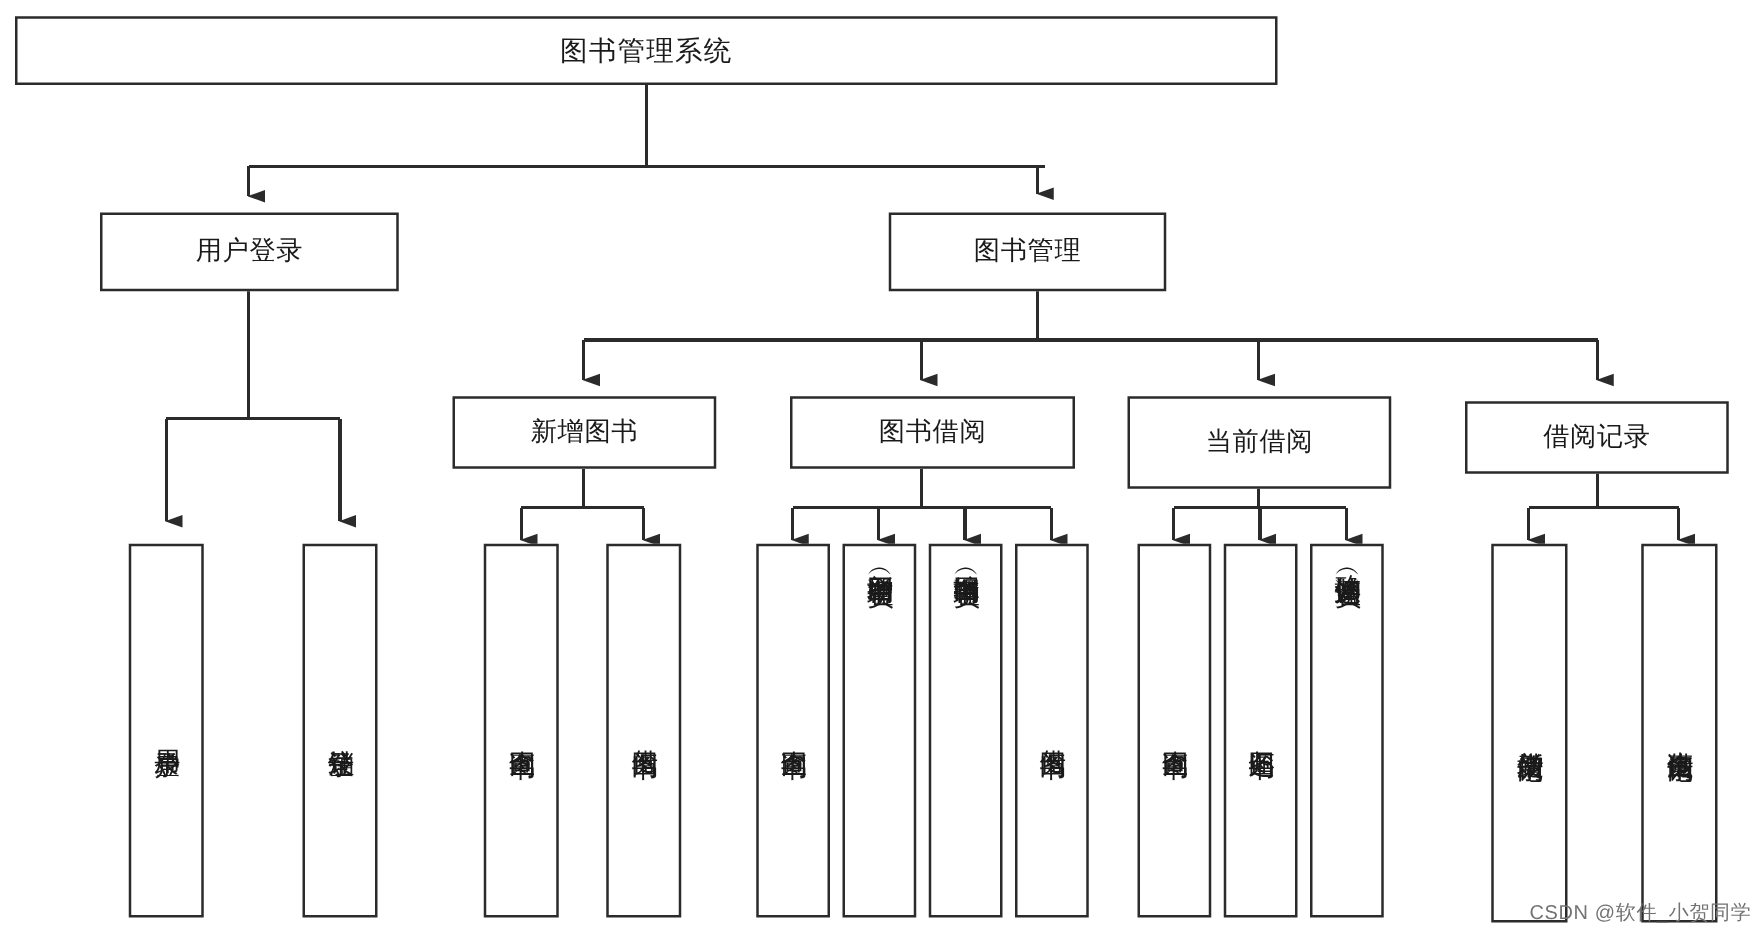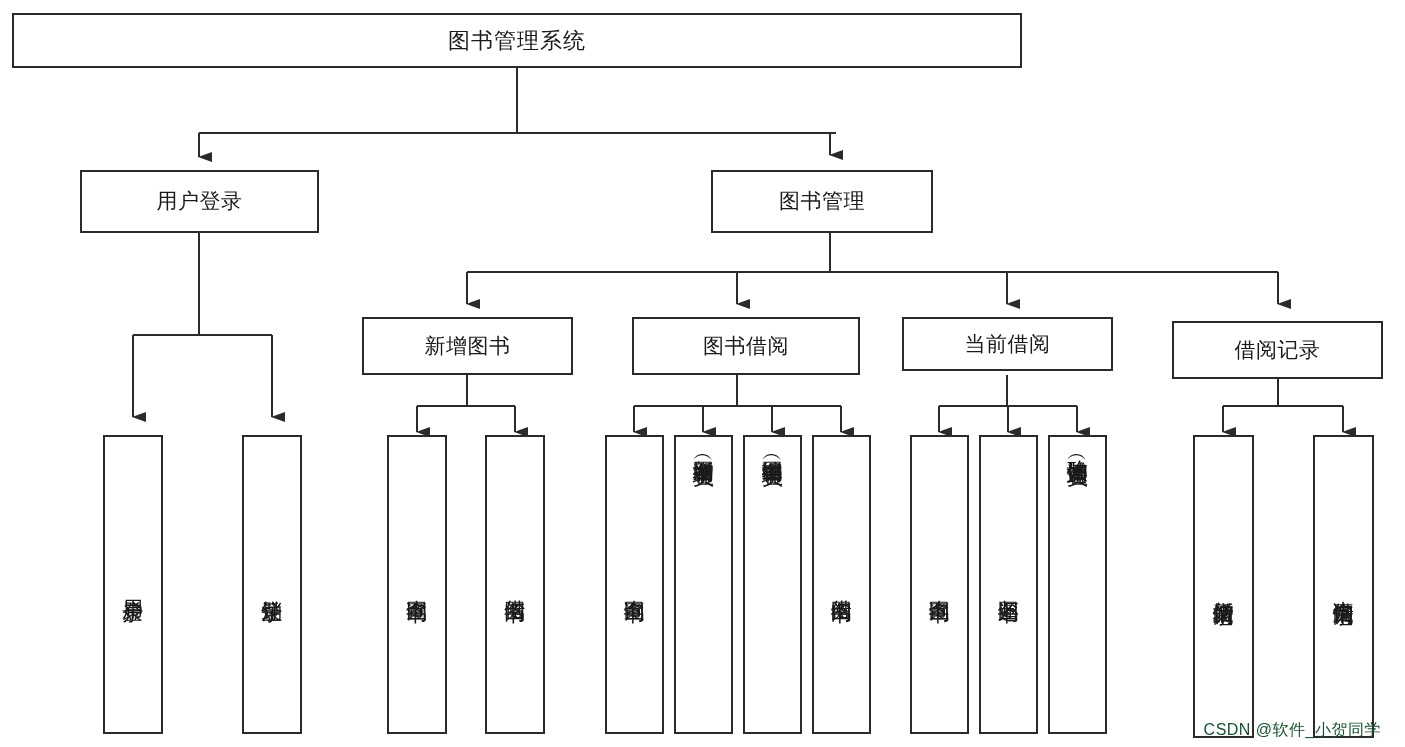--- a/index.html
+++ b/index.html
@@ -13,22 +13,22 @@
   .node-box.root{border-width:2.6px;}
   .label-h{font-size:21px;line-height:1.15;white-space:nowrap;letter-spacing:.5px;}
   .label-root{font-size:22px;letter-spacing:1px;}
   .leaf-box{position:absolute;box-sizing:border-box;background:#ffffff;
             border:2.4px solid #2b2b2b;overflow:hidden;
             display:flex;align-items:center;justify-content:center;}
   .label-v{writing-mode:vertical-rl;text-orientation:upright;
            font-size:21px;line-height:1.32;color:#1a1a1a;letter-spacing:1px;
            text-align:center;white-space:nowrap;}
   .leaf-top .label-v{align-self:flex-start;margin-top:6px;}
-  .watermark{position:absolute;right:24px;bottom:6px;font-size:16px;
-             color:#14532d;letter-spacing:.5px;white-space:nowrap;}
+  .watermark{position:absolute;right:4px;bottom:6px;font-size:16px;
+             color:#737373;letter-spacing:.5px;white-space:nowrap;}
 </style>
 </head>
 <body>
 
 <div id="diagram-root">
 
   <svg class="layer" viewBox="0 0 1405 747" xmlns="http://www.w3.org/2000/svg">
     <defs>
       <marker id="arw" viewBox="0 0 12 14" refX="6" refY="13" markerWidth="12" markerHeight="14" orient="auto-start-reverse" markerUnits="userSpaceOnUse">
         <path d="M1 0 L11 0 L6 14 Z" fill="#2b2b2b"></path>
@@ -89,21 +89,21 @@
   <div class="node-box" style="left:711px;top:170px;width:222px;height:63px;">
     <span class="label-h">图书管理</span>
   </div>
 
   <div class="node-box" style="left:362px;top:317px;width:211px;height:58px;">
     <span class="label-h">新增图书</span>
   </div>
   <div class="node-box" style="left:632px;top:317px;width:228px;height:58px;">
     <span class="label-h">图书借阅</span>
   </div>
-  <div class="node-box" style="left:902px;top:317px;width:211px;height:54px;">
+  <div class="node-box" style="left:902px;top:317px;width:211px;height:74px;">
     <span class="label-h">当前借阅</span>
   </div>
   <div class="node-box" style="left:1172px;top:321px;width:211px;height:58px;">
     <span class="label-h">借阅记录</span>
   </div>
 
   <div class="leaf-box" style="left:103px;top:435px;width:60px;height:299px;">
     <span class="label-v">用户登录</span>
   </div>
   <div class="leaf-box" style="left:242px;top:435px;width:60px;height:299px;">

